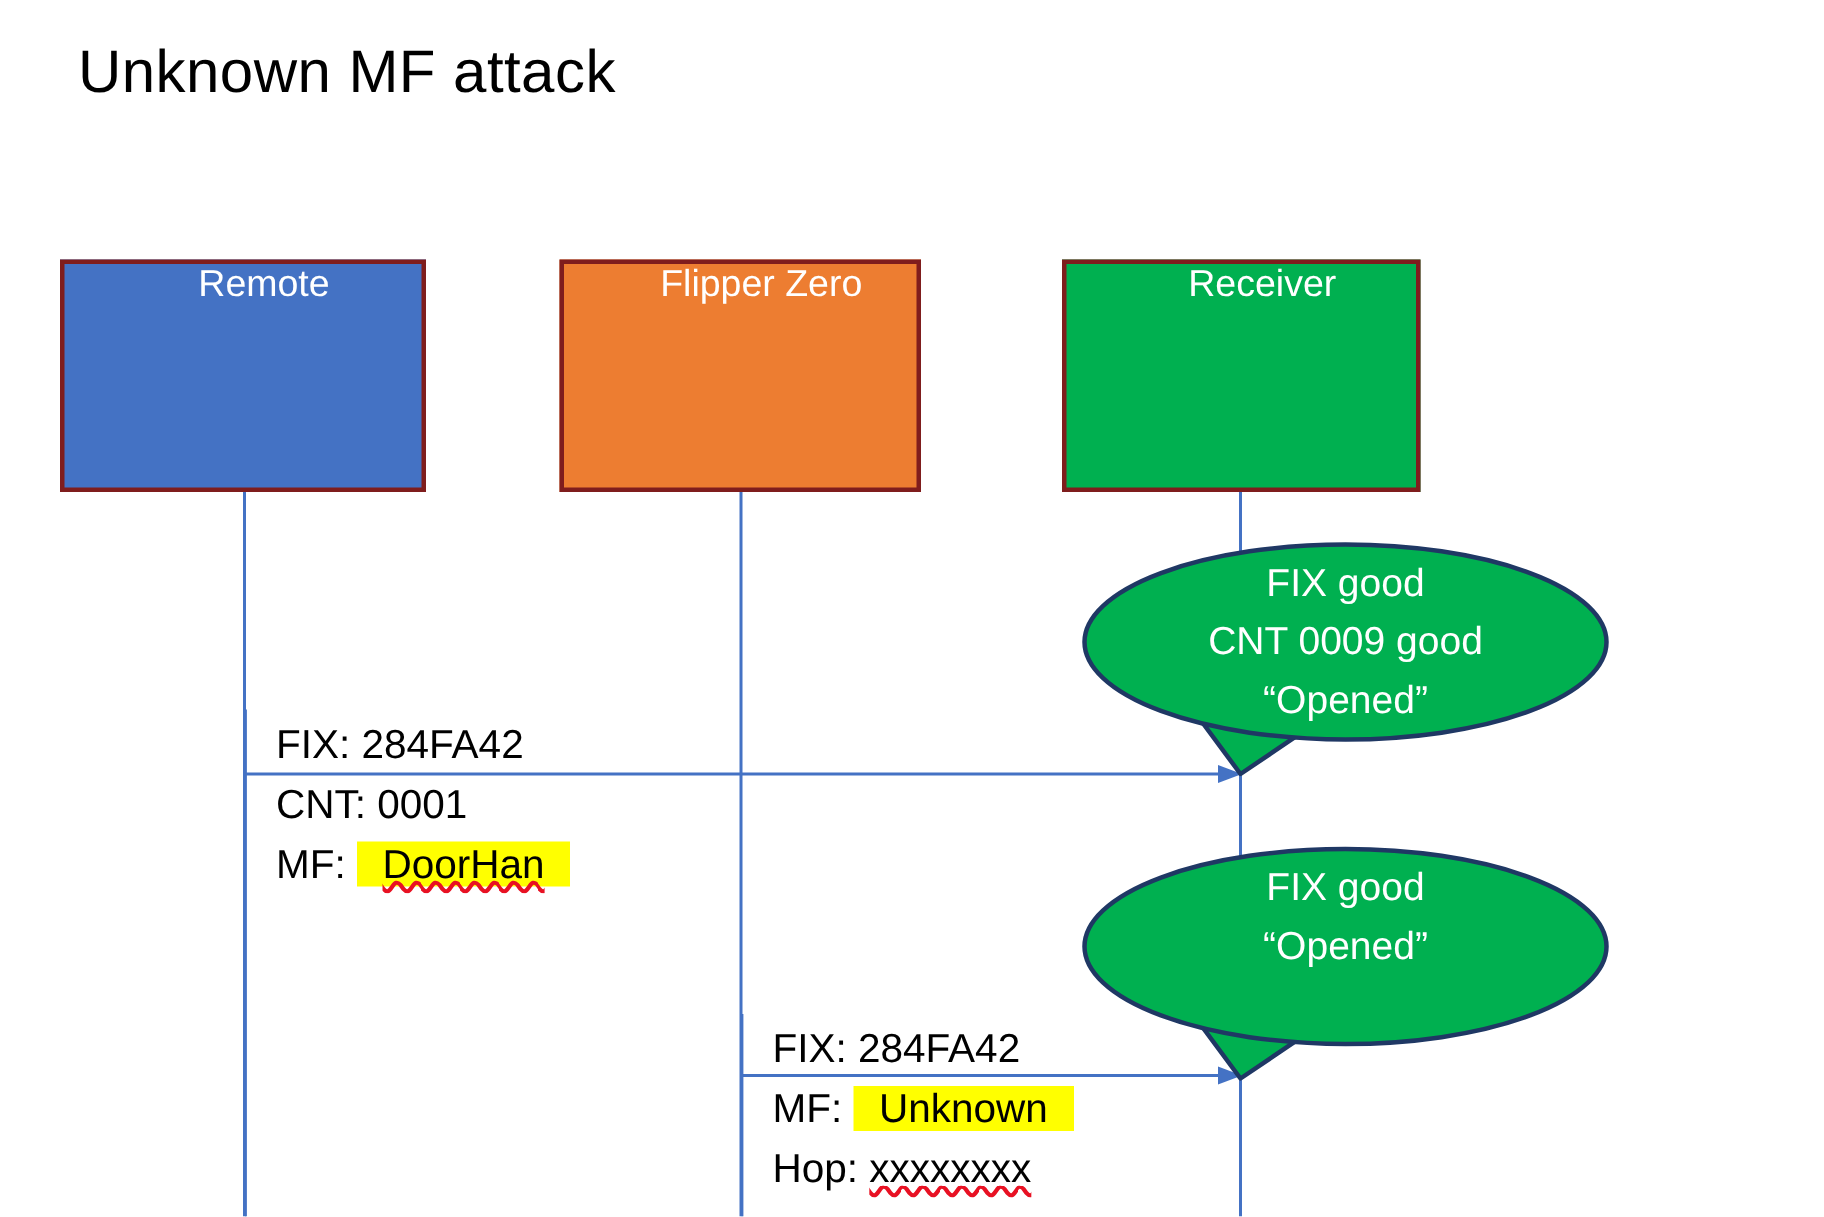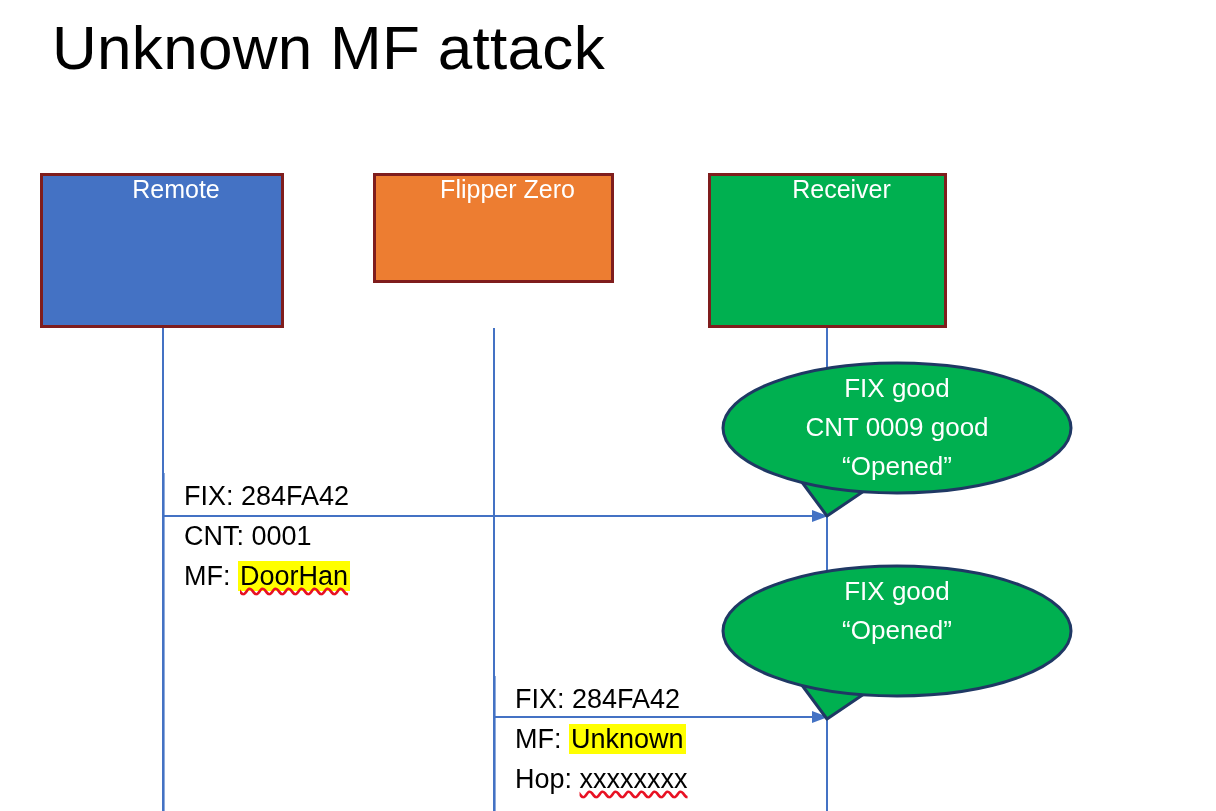--- a/index.html
+++ b/index.html
@@ -20,21 +20,21 @@
     position: absolute;
     inset: 0;
     background: #ffffff;
   }
 
   
   .slide-title {
     position: absolute;
     left: 52px;
     top: 6px;
-    font-size: 62px;
+    font-size: 40px;
     line-height: 84px;
     font-weight: 300;
     color: #000000;
     letter-spacing: 0.3px;
     white-space: nowrap;
     font-stretch: condensed;
   }
 
   
   #canvas {
@@ -82,21 +82,21 @@
     color: #000000;
     font-size: 27px;
     line-height: 40px;
     white-space: nowrap;
     font-stretch: condensed;
     margin-left: 12px;
   }
   .msg-line { display: block; }
   .hl {
     background: #FFFF00;
-    padding: 0 2px;
+    padding: 0 17px;
   }
   .sp {
     
     text-decoration: underline wavy #E81123;
     text-decoration-skip-ink: none;
     text-underline-offset: 2px;
   }
 </style>
 </head>
 <body>
@@ -135,21 +135,21 @@
     <g>
       <path d="M 827 719 L 790 669 L 895 673 Z" fill="#00B050" stroke="#1F3864" stroke-width="3" stroke-linejoin="round"></path>
       <ellipse cx="897" cy="631" rx="174" ry="65" fill="#00B050" stroke="#1F3864" stroke-width="3"></ellipse>
     </g>
   </svg>
 
   <div class="lane-box" style="left:40px; top:173px; width:244px; height:155px; background:#4472C4;">
     <span class="lane-label">Remote</span>
   </div>
 
-  <div class="lane-box" style="left:373px; top:173px; width:241px; height:110px; background:#ED7D31;">
+  <div class="lane-box" style="left:373px; top:173px; width:241px; height:155px; background:#ED7D31;">
     <span class="lane-label">Flipper Zero</span>
   </div>
 
   <div class="lane-box" style="left:708px; top:173px; width:239px; height:155px; background:#00B050;">
     <span class="lane-label">Receiver</span>
   </div>
 
   <div class="bubble-text" style="left:722px; top:369px;">
     <div>FIX good</div>
     <div>CNT 0009 good</div>

